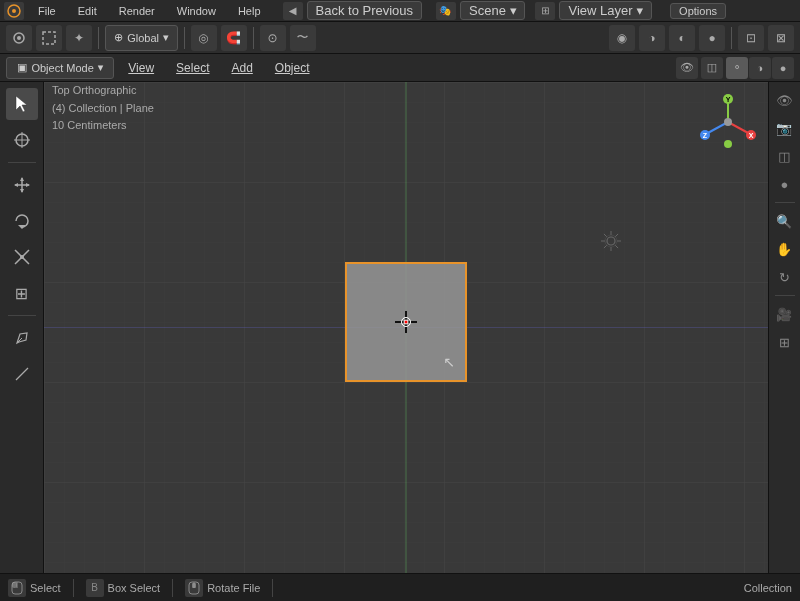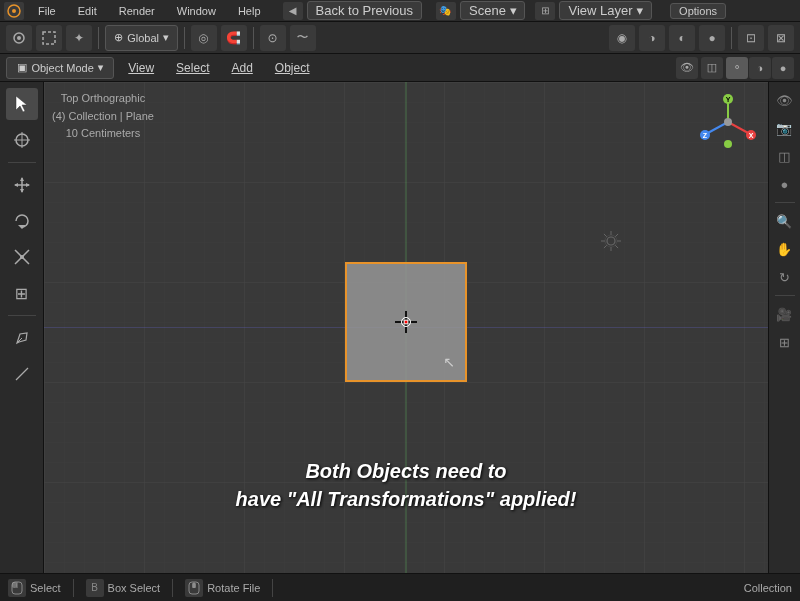--- a/index.html
+++ b/index.html
@@ -216,24 +216,23 @@
     #viewport {
       flex: 1;
       position: relative;
       background: #393939;
       overflow: hidden;
     }
 
     
     #viewport-info {
       position: absolute;
-      top: 8px;
+      top: 0;
       left: 8px;
       pointer-events: none;
-      text-align: center;
     }
     .vp-label {
       font-size: 11px;
       color: #aaa;
       line-height: 1.6;
     }
 
     
     #selected-plane {
       position: absolute;
@@ -581,24 +580,20 @@
         <line x1="30" y1="30" x2="8" y2="42" stroke="#4488ee" stroke-width="2"></line>
         <circle cx="7" cy="43" r="5" fill="#4488ee"></circle>
         <text x="7" y="46" text-anchor="middle" font-size="7" fill="#fff" font-weight="bold">Z</text>
 
         <circle cx="30" cy="30" r="4" fill="#999"></circle>
 
         <circle cx="30" cy="52" r="4" fill="#88cc44"></circle>
       </svg>
     </div>
 
-    <div id="message-overlay">
-      <div class="msg-text">Both Objects need to</div>
-      <div class="msg-text">have "All Transformations" applied!</div>
-    </div>
 
   </div>
 
   <div id="right-sidebar">
     <div class="rs-icon">👁</div>
     <div class="rs-icon">📷</div>
     <div class="rs-icon">◫</div>
     <div class="rs-icon">●</div>
     <div style="width:20px;height:1px;background:#444;margin:2px auto;"></div>
     <div class="rs-icon">🔍</div>

